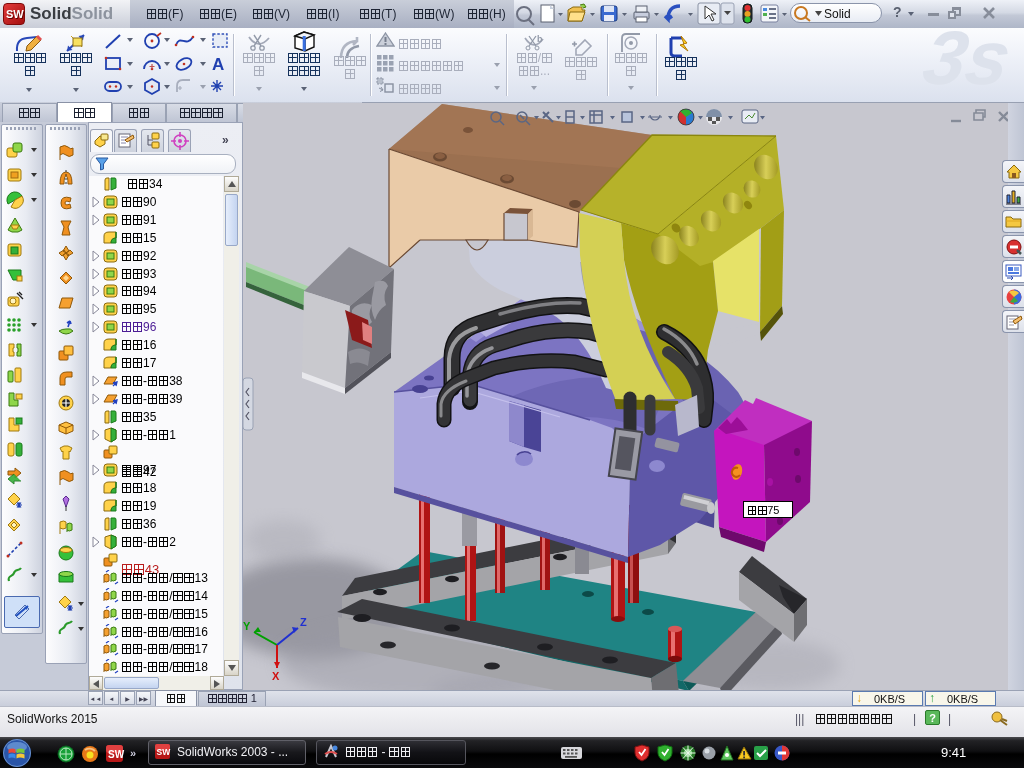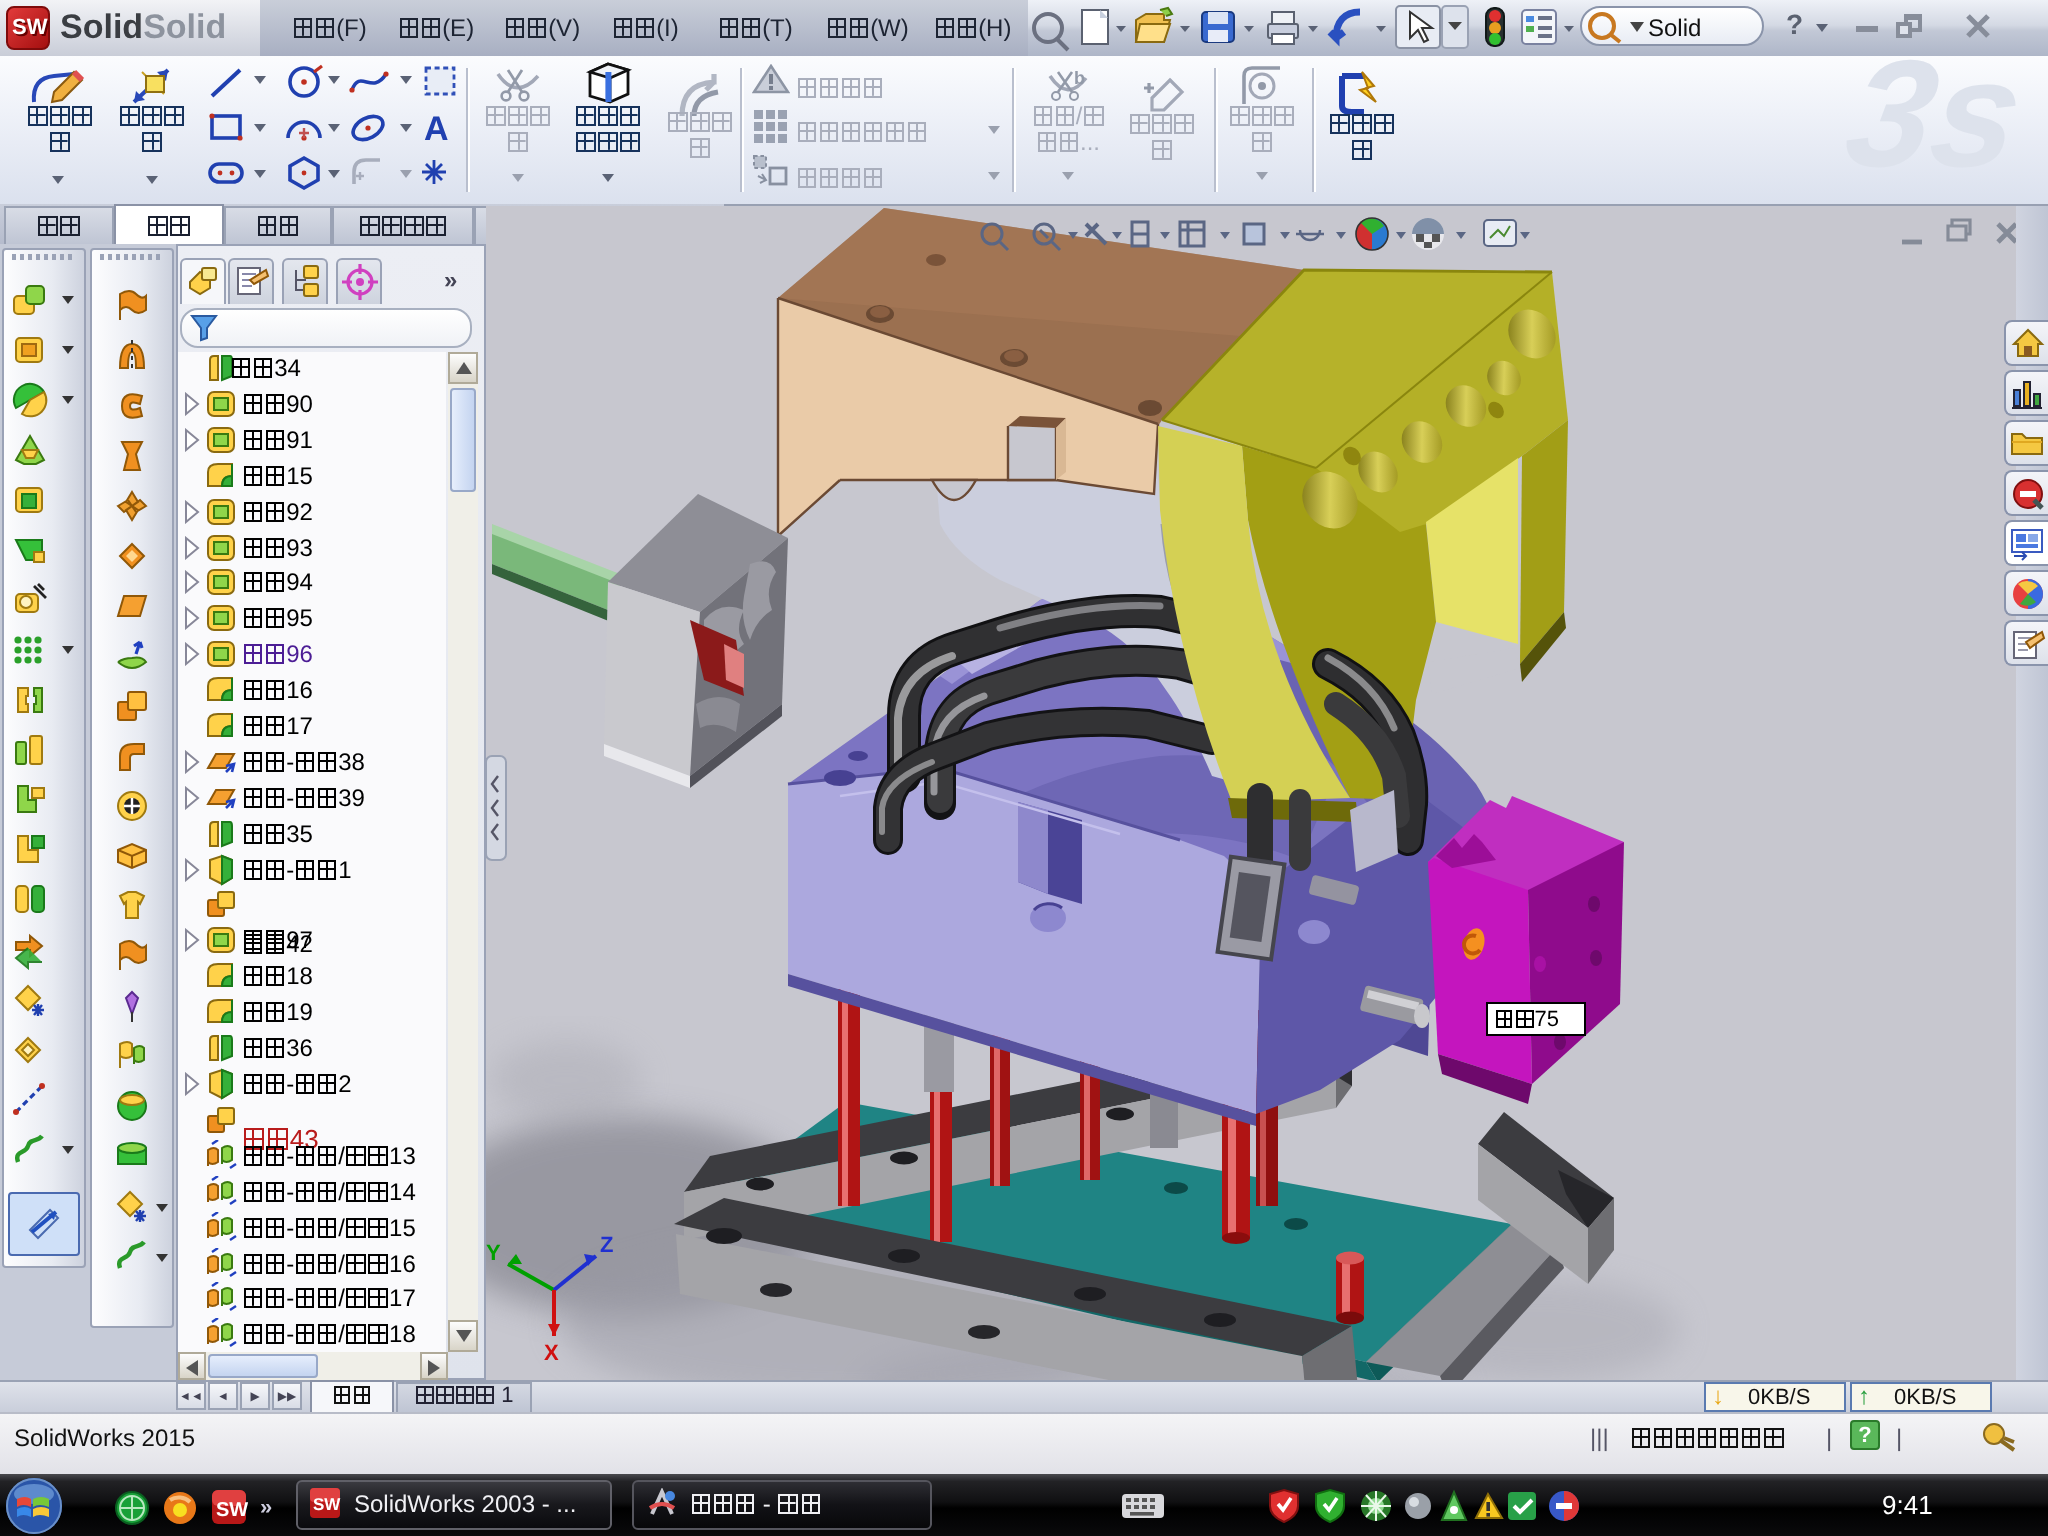--- a/index.html
+++ b/index.html
@@ -464,21 +464,21 @@
 <span class="ab" style="left:222px;top:133px;font-size:12px;font-weight:bold;color:#445">»</span>
 <div class="ab" style="left:90px;top:154px;width:146px;height:20px;background:linear-gradient(#fff,#f0f2f6);border:1px solid #a8b0c0;border-radius:9px"></div>
 <svg class="ab" style="left:94px;top:156px" width="16" height="16" viewBox="0 0 16 16">
     <path d="M2 2 L14 2 L9.5 8 L9.5 13 L6.5 14 L6.5 8 Z" fill="#58a0e8" stroke="#2a5aa0"></path>
   </svg>
 <div class="ab" style="left:89px;top:176px;width:134px;height:500px;background:#fafafc"></div>
 <svg class="ab" style="left:103px;top:176px" width="16" height="16" viewBox="0 0 16 16">
     <path d="M2 4 Q2 2 4 2 L6 2 L6 14 L2 14 Z" fill="#ffd24a" stroke="#8a6a10"></path>
     <path d="M8 2 L12 2 Q13 2 13 4 L13 12 L8 14 Z" fill="#35b03a" stroke="#1a7a1a"></path>
   </svg>
-<span class="ab" style="left:115px;top:177px;font-size:12px;color:#000;white-space:nowrap"><b class="g"></b><b class="g"></b>34</span>
+<span class="ab" style="left:127px;top:177px;font-size:12px;color:#000;white-space:nowrap"><b class="g"></b><b class="g"></b>34</span>
 <svg class="ab" style="left:92px;top:196px" width="8" height="12" viewBox="0 0 8 12">
     <path d="M1 1 L7 6 L1 11 Z" fill="#fff" stroke="#889"></path>
   </svg>
 <svg class="ab" style="left:103px;top:194px" width="16" height="16" viewBox="0 0 16 16">
     <rect x="1" y="2" width="13" height="12" rx="3" fill="#ffd24a" stroke="#8a6a10"></rect>
     <rect x="4" y="5" width="7" height="6" fill="#8fd64a" stroke="#3a7a10"></rect>
   </svg>
 <span class="ab" style="left:121px;top:195px;font-size:12px;color:#000;white-space:nowrap"><b class="g"></b><b class="g"></b>90</span>
 <svg class="ab" style="left:92px;top:214px" width="8" height="12" viewBox="0 0 8 12">
     <path d="M1 1 L7 6 L1 11 Z" fill="#fff" stroke="#889"></path>

